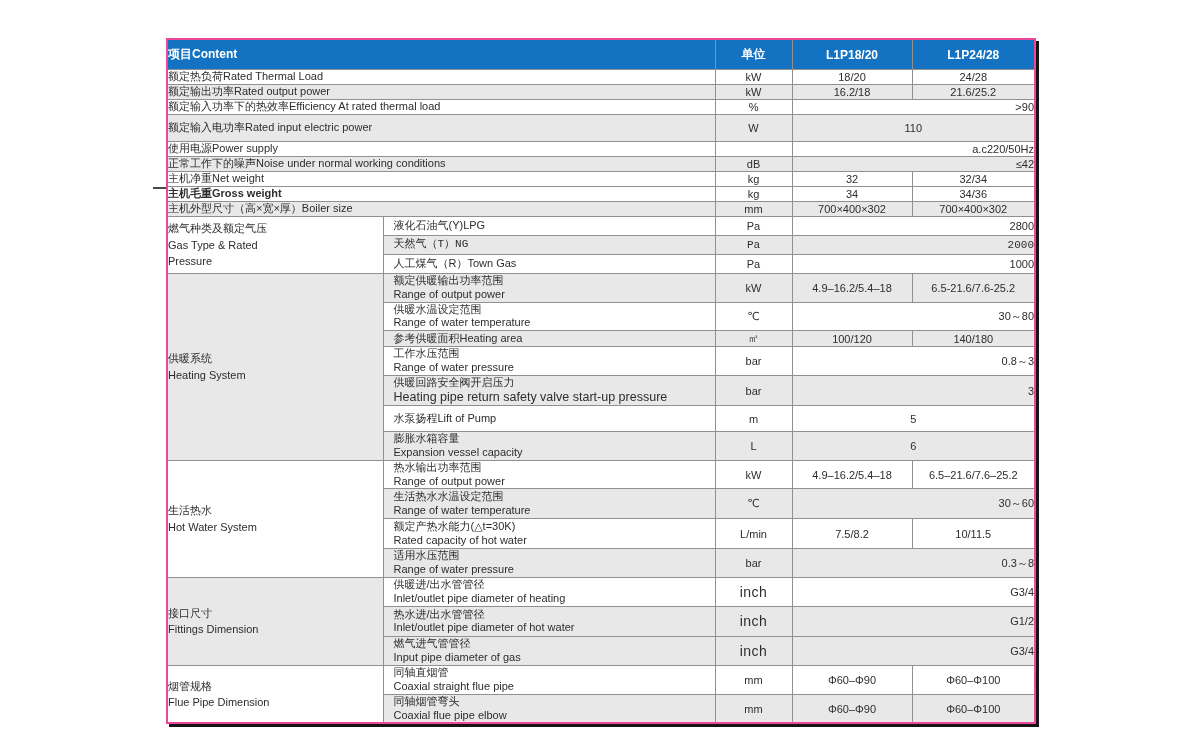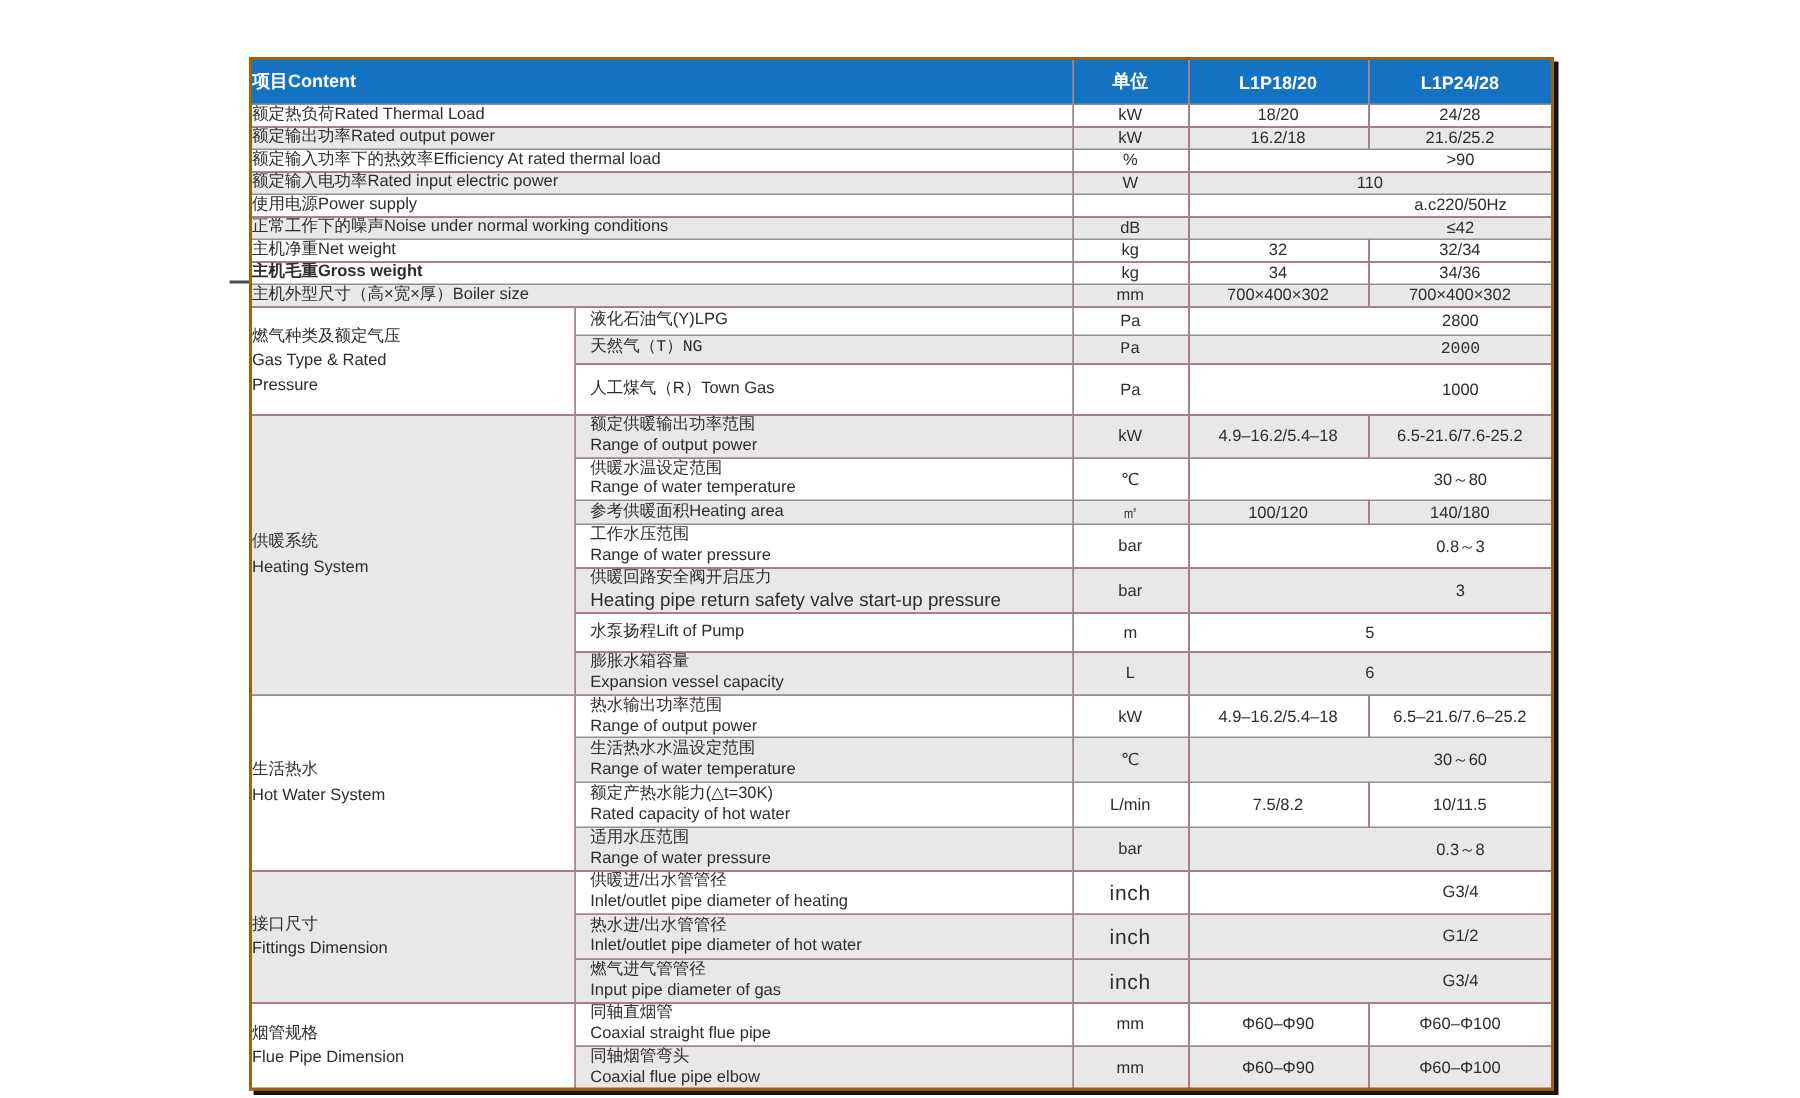--- a/index.html
+++ b/index.html
@@ -1,41 +1,41 @@
 <!DOCTYPE html>
 <html><head>
 <meta charset="utf-8">
 <style>
   html,body{margin:0;padding:0;width:1200px;height:732px;background:#ffffff;overflow:hidden;
     font-family:"Liberation Sans","DejaVu Sans",sans-serif;}
   .stage{position:relative;width:1200px;height:732px;background:#fff;}
   .table-wrap{position:absolute;left:166px;top:38px;}
   table.spec{border-collapse:collapse;table-layout:fixed;width:869px;
-    border:2px solid #a16207;box-shadow:3px 3px 0 #151515;background:#ec4899;}
+    border:2px solid #ec4899;box-shadow:3px 3px 0 #151515;background:#737373;}
   table.spec th, table.spec td{border:1px solid #909090;padding:0;overflow:hidden;}
   thead th{background:#1373c2;color:#fff;font-size:12px;font-weight:bold;height:29px;
     border:1px solid #0b5596;border-bottom:1px solid #222;}
   th.h-content{text-align:left;padding-left:13px;}
   th.h-center{text-align:center;}
   td{font-size:11px;color:#2d2d2d;background:#fff;}
   tr.g > td{background:#e8e8e8;}
   tr.w > td{background:#ffffff;}
   td.group-cell{vertical-align:middle;text-align:left;padding:2px 4px 2px 13px;line-height:1.5;}
   td.group-cell.bg-w{background:#ffffff;}
   td.group-cell.bg-g{background:#e8e8e8;}
   td.label-cell{text-align:left;padding:2px 4px 2px 13px;line-height:1.25;vertical-align:middle;}
   td.label-cell.item{padding-left:10px;}
   td.label-cell.bold{font-weight:bold;}
   td.label-cell .en-big{font-size:12.5px;}
   td.unit-cell{text-align:center;vertical-align:middle;}
   td.unit-cell.big{font-size:14px;letter-spacing:.5px;}
   td.val-cell{text-align:center;vertical-align:middle;}
   td.val-merged{vertical-align:middle;}
   td.val-merged .pos-center{display:block;text-align:center;}
-  td.val-merged .pos-right{display:block;width:50%;margin-left:50%;text-align:center;}
+  td.val-merged .pos-right{display:block;width:50%;margin-left:50%;text-align:right;}
   .artifact{position:absolute;background:#4a4a4a;}
 </style>
 </head>
 <body>
 
 <div class="stage">
   <div class="artifact" style="left:153px;top:187px;width:14px;height:2px;"></div>
 
   <div class="table-wrap">
     <table class="spec">
@@ -73,21 +73,21 @@
           </tr>
           <tr class="w" style="height: 15px;">
             <td class="label-cell" colspan="2">
               <div>额定输入功率下的热效率Efficiency At rated thermal load</div>
             </td>
             <td class="unit-cell">%</td>
             <td class="val-merged" colspan="2">
               <span class="pos-right">&gt;90</span>
             </td>
           </tr>
-          <tr class="g" style="height: 15px;">
+          <tr class="g" style="height: 27px;">
             <td class="label-cell" colspan="2">
               <div>额定输入电功率Rated input electric power</div>
             </td>
             <td class="unit-cell">W</td>
             <td class="val-merged" colspan="2">
               <span class="pos-center">110</span>
             </td>
           </tr>
           <tr class="w" style="height: 15px;">
             <td class="label-cell" colspan="2">
@@ -147,21 +147,21 @@
           </tr>
           <tr class="g" style="height: 19px; font-family: Liberation Mono, monospace;">
             <td class="label-cell item">
               <div>天然气（T）NG</div>
             </td>
             <td class="unit-cell">Pa</td>
             <td class="val-merged" colspan="2">
               <span class="pos-right">2000</span>
             </td>
           </tr>
-          <tr class="w" style="height: 34px;">
+          <tr class="w" style="height: 19px;">
             <td class="label-cell item">
               <div>人工煤气（R）Town Gas</div>
             </td>
             <td class="unit-cell">Pa</td>
             <td class="val-merged" colspan="2">
               <span class="pos-right">1000</span>
             </td>
           </tr>
           <tr class="g" style="height: 28px;">
             <td class="group-cell bg-g" rowspan="7">

